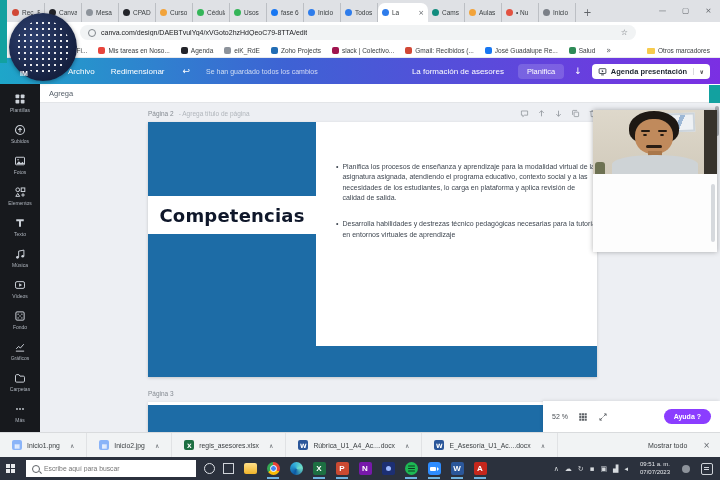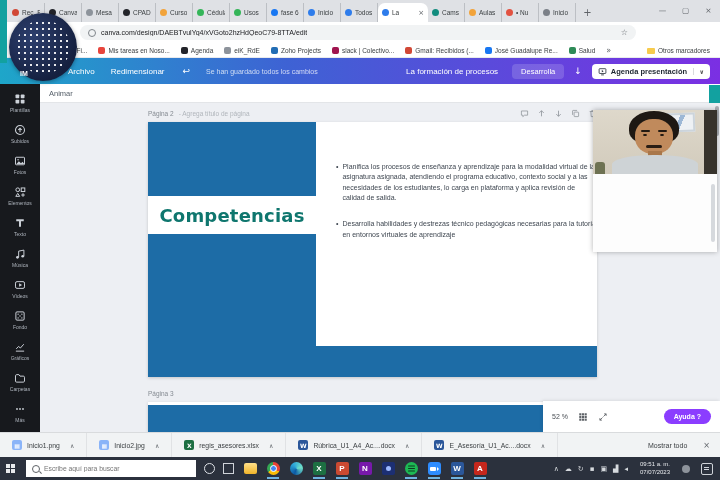--- a/index.html
+++ b/index.html
@@ -77,21 +77,21 @@
   .ccanvas{position:absolute;left:40px;top:103px;width:680px;height:329px;background:#edeff3;overflow:hidden;}
   .page-row{position:absolute;left:108px;top:6px;width:449px;display:flex;align-items:center;}
   .page-label{font-size:6.5px;color:#858b92;}
   .page-hint{font-size:6.5px;color:#b0b5bb;margin-left:5px;}
   .page-actions{margin-left:auto;display:flex;gap:8px;color:#8b9096;align-items:center;}
   .page-actions svg{width:9px;height:9px;cursor:pointer;}
   .slide2{position:absolute;left:108px;top:19px;width:449px;height:255px;background:#fff;box-shadow:0 1px 3px rgba(0,0,0,.18);}
   .blue-panel{position:absolute;left:0;top:0;width:168px;height:255px;background:var(--slide-blue);}
   .title-band{position:absolute;left:0;top:74px;width:168px;height:38px;background:#fff;display:flex;
               align-items:center;justify-content:center;}
-  .slide-title{font-size:18px;font-weight:bold;color:#0f766e;font-family:"DejaVu Sans","Liberation Sans",sans-serif;letter-spacing:.2px;cursor:text;}
+  .slide-title{font-size:18px;font-weight:bold;color:#0f172a;font-family:"DejaVu Sans","Liberation Sans",sans-serif;letter-spacing:.2px;cursor:text;}
   .bullets{position:absolute;left:188px;top:40px;width:262px;display:flex;flex-direction:column;gap:16px;}
   .bullet{display:flex;gap:4px;font-size:7px;line-height:1.48;color:#3e4650;cursor:text;}
   .bottom-bar{position:absolute;left:168px;bottom:0;width:281px;height:31px;background:var(--slide-blue);}
   .page3-label{position:absolute;left:108px;top:287px;font-size:6.5px;color:#858b92;}
   .slide3{position:absolute;left:108px;top:299px;width:449px;height:30px;background:#fff;box-shadow:0 1px 3px rgba(0,0,0,.18);}
   .slide3-fill{position:absolute;left:0;top:3px;width:449px;height:27px;background:var(--slide-blue);}
   .footer-bar{position:absolute;right:0;bottom:0;width:177px;height:31px;background:#fff;display:flex;align-items:center;
               gap:10px;padding:0 9px;box-sizing:border-box;box-shadow:-1px -1px 3px rgba(0,0,0,.08);}
   .zoom-label{font-size:7px;color:#4a4f55;cursor:pointer;}
   .footer-bar svg{width:10px;height:10px;color:#5f6368;cursor:pointer;}
@@ -372,34 +372,34 @@
       <span class="bk-label">Otros marcadores</span>
     </span>
   </div>
 
   <div class="cheader">
     <span class="ch-back glyph">‹</span>
     <span class="ch-item">Archivo</span>
     <span class="ch-item">Redimensionar</span>
     <span class="ch-undo glyph">↩</span>
     <span class="ch-saved">Se han guardado todos los cambios</span>
-    <span class="ch-title">La formación de procesos</span>
-    <span class="share-btn">Desarrolla</span>
+    <span class="ch-title">La formación de asesores</span>
+    <span class="share-btn">Planifica</span>
     <span class="ch-dl glyph">↓</span>
     <span class="present-btn">
       <svg>
           <use href="#ic-present"></use>
         </svg>
       <span>Agenda presentación</span>
       <span class="present-chevron glyph">∨</span>
     </span>
   </div>
 
   <div class="ctoolbar">
-    <span class="animate">Animar</span>
+    <span class="animate">Agrega</span>
   </div>
 
   <div class="csidebar">
 
       <div class="sb-item">
         <svg>
           <use href="#ic-templates"></use>
         </svg>
         <span class="sb-label">Plantillas</span>
       </div>

